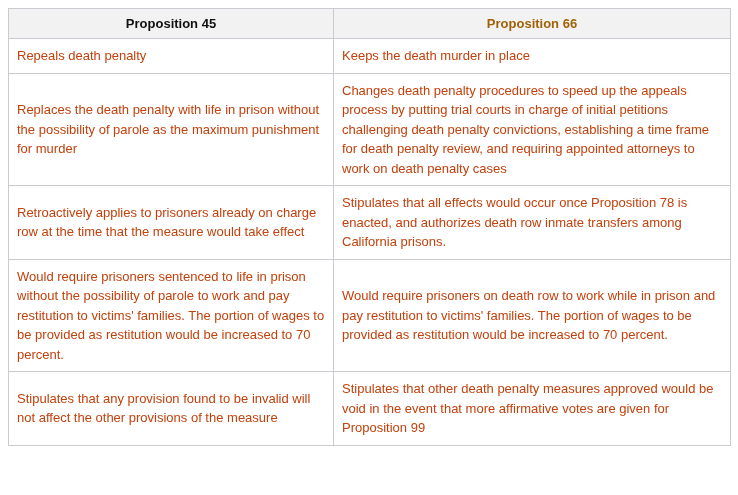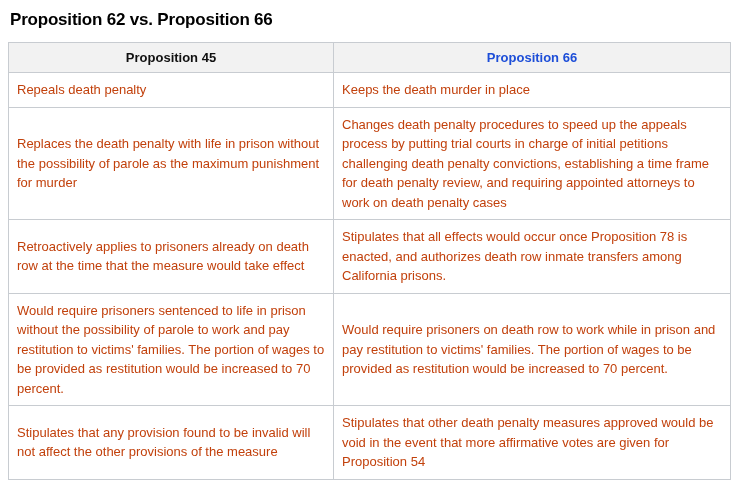--- a/index.html
+++ b/index.html
@@ -35,39 +35,38 @@
   table.compare th {
     background: #f2f2f2;
     border: 1px solid #c8ccd1;
     font-size: 13px;
     font-weight: bold;
     text-align: center;
     padding: 7px 6px;
     color: #111111;
   }
   table.compare th.col-66 {
-    color: #1d4ed8;
+    color: #a16207;
   }
   table.compare td {
     border: 1px solid #c8ccd1;
     font-size: 13px;
     line-height: 1.5;
     padding: 7px 8px;
     vertical-align: middle;
     color: #c2410c;
   }
   col.c1 { width: 325px; }
   col.c2 { width: 397px; }
 </style>
 </head>
 <body>
 
 <div class="page">
 
-  <div class="page-title">Proposition 62 vs. Proposition 66</div>
 
   <table class="compare">
     <colgroup>
       <col class="c1">
       <col class="c2">
     </colgroup>
     <thead>
       <tr>
         <th class="col-62">Proposition 45</th>
         <th class="col-66">Proposition 66</th>
@@ -76,27 +75,27 @@
     <tbody>
       <tr>
         <td>Repeals death penalty</td>
         <td>Keeps the death murder in place</td>
       </tr>
       <tr>
         <td>Replaces the death penalty with life in prison without the possibility of parole as the maximum punishment for murder</td>
         <td>Changes death penalty procedures to speed up the appeals process by putting trial courts in charge of initial petitions challenging death penalty convictions, establishing a time frame for death penalty review, and requiring appointed attorneys to work on death penalty cases</td>
       </tr>
       <tr>
-        <td>Retroactively applies to prisoners already on death row at the time that the measure would take effect</td>
+        <td>Retroactively applies to prisoners already on charge row at the time that the measure would take effect</td>
         <td>Stipulates that all effects would occur once Proposition 78 is enacted, and authorizes death row inmate transfers among California prisons.</td>
       </tr>
       <tr>
         <td>Would require prisoners sentenced to life in prison without the possibility of parole to work and pay restitution to victims' families. The portion of wages to be provided as restitution would be increased to 70 percent.</td>
         <td>Would require prisoners on death row to work while in prison and pay restitution to victims' families. The portion of wages to be provided as restitution would be increased to 70 percent.</td>
       </tr>
       <tr>
         <td>Stipulates that any provision found to be invalid will not affect the other provisions of the measure</td>
-        <td>Stipulates that other death penalty measures approved would be void in the event that more affirmative votes are given for Proposition 54</td>
+        <td>Stipulates that other death penalty measures approved would be void in the event that more affirmative votes are given for Proposition 99</td>
       </tr>
     </tbody>
   </table>
 
 </div>
 
 </body></html>

